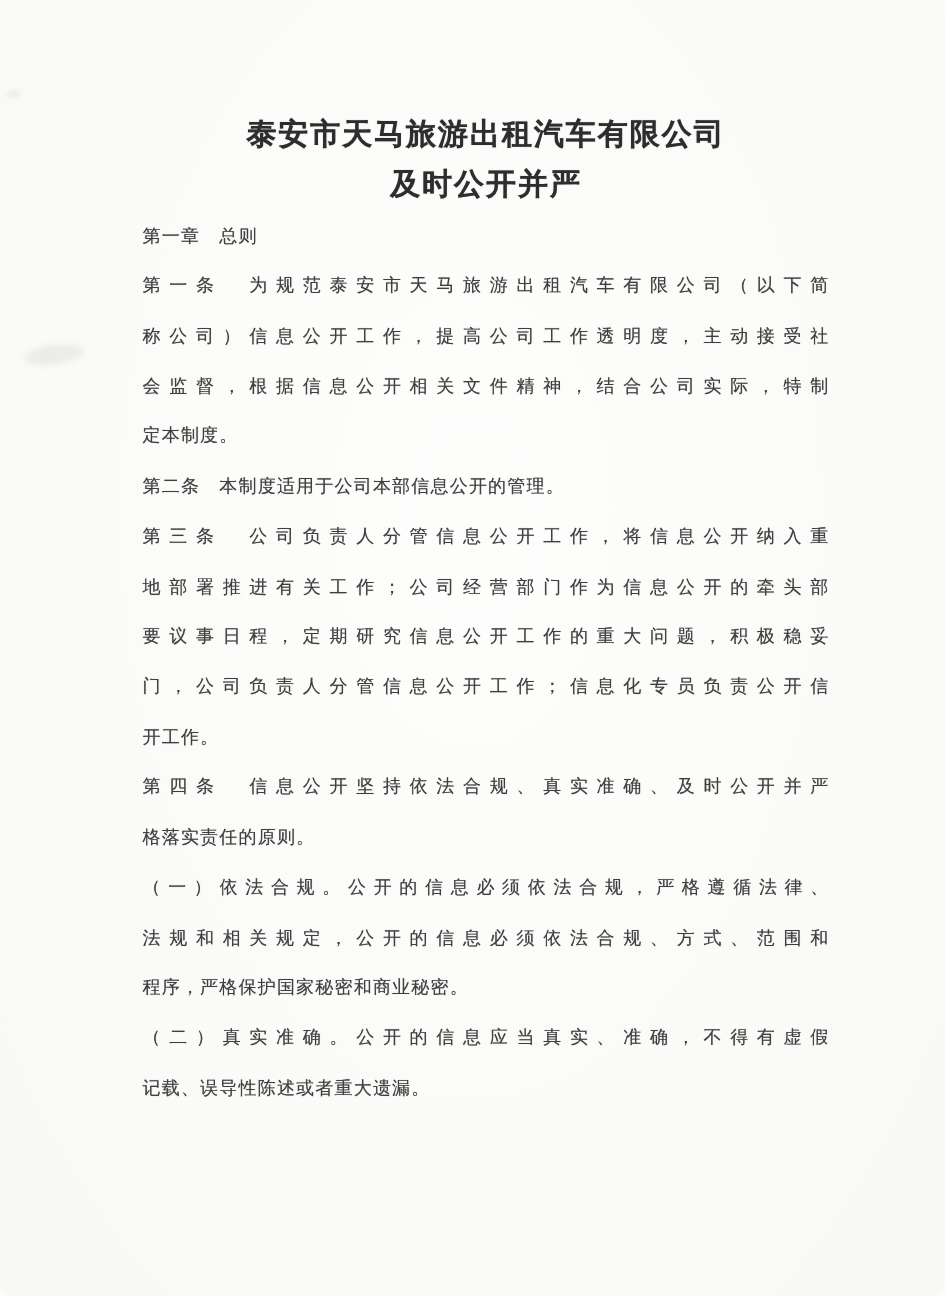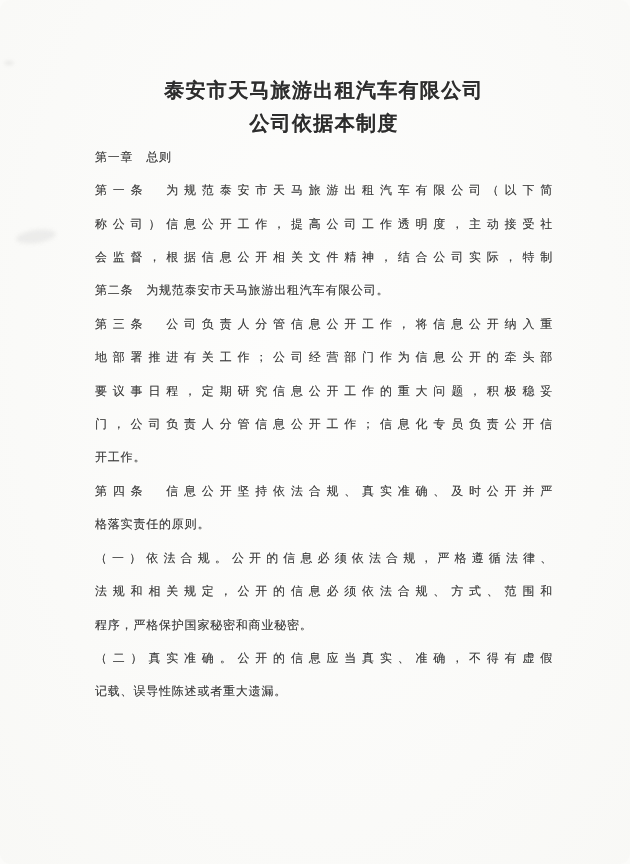--- a/index.html
+++ b/index.html
@@ -67,27 +67,28 @@
   }
 </style>
 </head>
 <body>
 
 <div class="page">
   <div class="smudge"></div>
   <div class="smudge2"></div>
   <div class="column">
     <div class="t-line">泰安市天马旅游出租汽车有限公司</div>
-    <div class="t-line">公司依据本制度</div>
+    <div class="t-line">及时公开并严</div>
     <div id="lines">
         <div class="line">第一章　总则</div>
         <div class="line j">第一条　为规范泰安市天马旅游出租汽车有限公司（以下简</div>
         <div class="line j">称公司）信息公开工作，提高公司工作透明度，主动接受社</div>
         <div class="line j">会监督，根据信息公开相关文件精神，结合公司实际，特制</div>
-        <div class="line">第二条　为规范泰安市天马旅游出租汽车有限公司。</div>
+        <div class="line">定本制度。</div>
+        <div class="line">第二条　本制度适用于公司本部信息公开的管理。</div>
         <div class="line j">第三条　公司负责人分管信息公开工作，将信息公开纳入重</div>
         <div class="line j">地部署推进有关工作；公司经营部门作为信息公开的牵头部</div>
         <div class="line j">要议事日程，定期研究信息公开工作的重大问题，积极稳妥</div>
         <div class="line j">门，公司负责人分管信息公开工作；信息化专员负责公开信</div>
         <div class="line">开工作。</div>
         <div class="line j">第四条　信息公开坚持依法合规、真实准确、及时公开并严</div>
         <div class="line">格落实责任的原则。</div>
         <div class="line j">（一）依法合规。公开的信息必须依法合规，严格遵循法律、</div>
         <div class="line j">法规和相关规定，公开的信息必须依法合规、方式、范围和</div>
         <div class="line">程序，严格保护国家秘密和商业秘密。</div>

